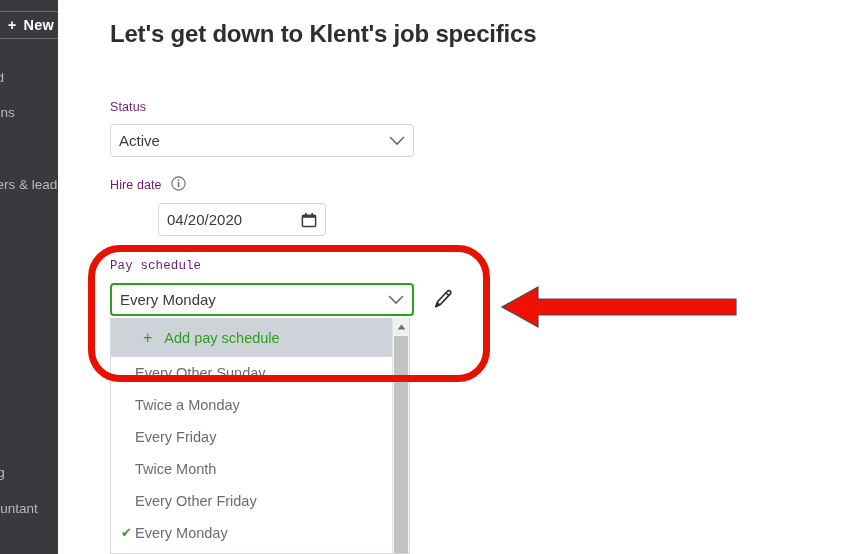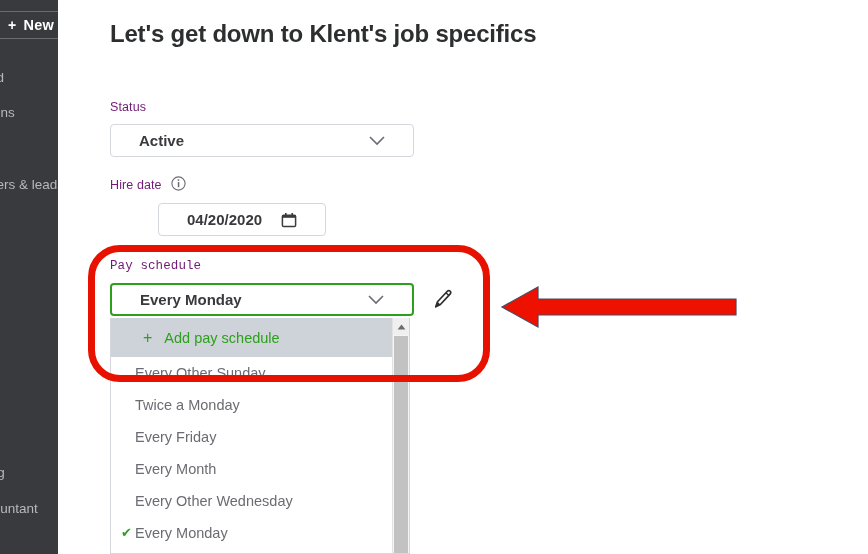--- a/index.html
+++ b/index.html
@@ -91,24 +91,23 @@
     letter-spacing: .1px;
   }
   .field-box {
     position: absolute;
     box-sizing: border-box;
     border: 1px solid #d4d7dc;
     border-radius: 4px;
     background: #fff;
     display: flex;
     align-items: center;
-    padding: 0 28px;
+    padding: 0 8px;
     font-size: 15px;
     color: #393a3d;
-    font-weight: bold;
   }
   .field-box .value { flex: 1 1 auto; }
   .field-box .trailing {
     flex: 0 0 auto;
     display: flex;
     align-items: center;
     color: #6b6c72;
   }
 
   
@@ -336,22 +335,22 @@
       </g>
     </svg>
   </span>
 
   <div id="pay-schedule-dropdown">
     <div id="dd-list">
         <div class="dd-item add"><span class="plus">+</span><span>Add pay schedule</span></div>
         <div class="dd-item"><span>Every Other Sunday</span></div>
         <div class="dd-item"><span>Twice a Monday</span></div>
         <div class="dd-item"><span>Every Friday</span></div>
-        <div class="dd-item"><span>Every Month</span></div>
-        <div class="dd-item"><span>Every Other Wednesday</span></div>
+        <div class="dd-item"><span>Twice Month</span></div>
+        <div class="dd-item"><span>Every Other Friday</span></div>
         <div class="dd-item"><span class="check">✔</span><span>Every Monday</span></div>
       </div>
     <div id="dd-scrollbar">
       <div id="dd-scroll-up">
         <svg width="9" height="6" viewBox="0 0 9 6">
             <polygon points="4.5,0.6 8.4,5.4 0.6,5.4" fill="#6b6c72"></polygon>
           </svg>
       </div>
       <div id="dd-scroll-thumb"></div>
     </div>

